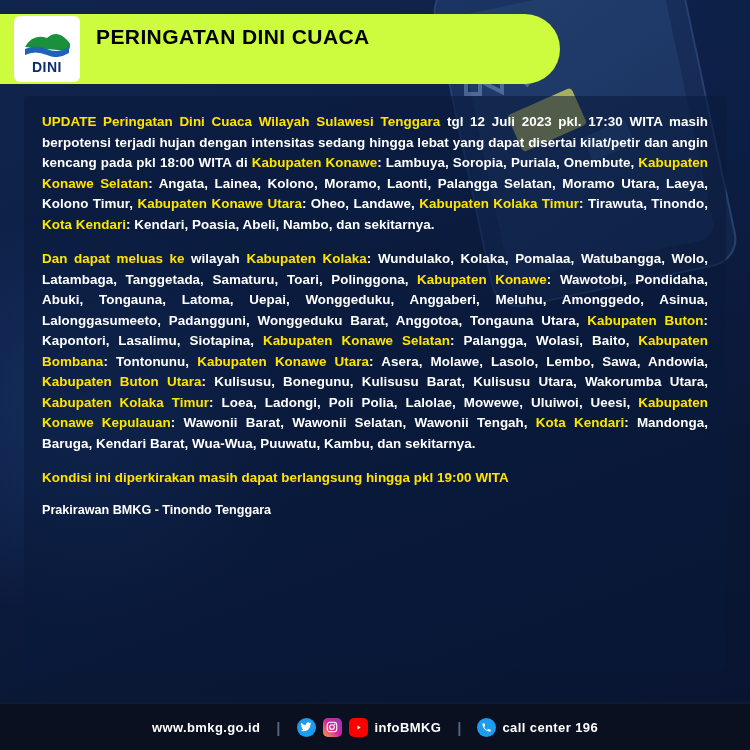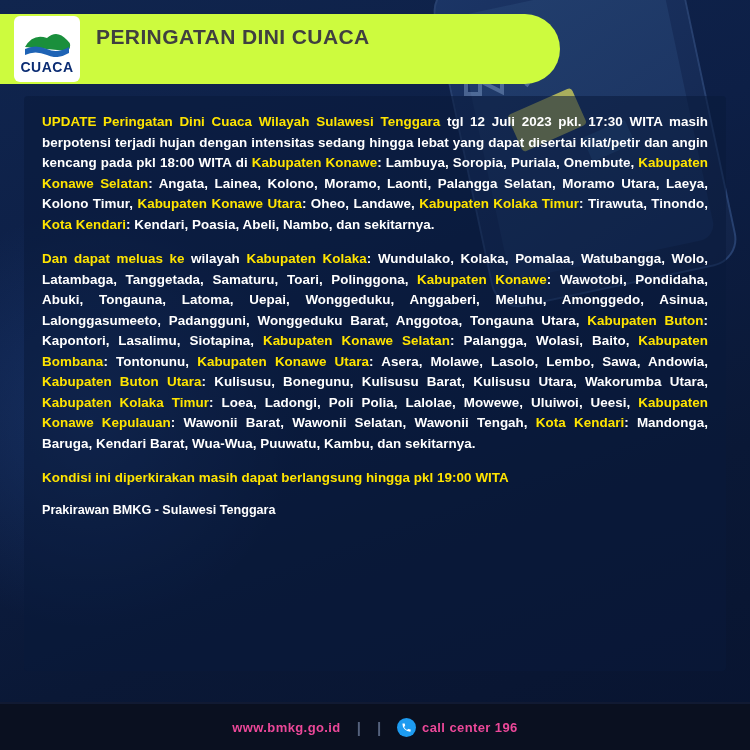--- a/index.html
+++ b/index.html
@@ -88,21 +88,21 @@
   }
   .title-banner {
     position: absolute;
     left: 0; top: 14px;
     width: 560px; height: 70px;
     background: #cdfb3e;
     border-radius: 0 40px 40px 0;
     padding: 10px 0 0 96px;
   }
   .title-line1, .title-line2 {
-    color: #404040;
+    color: #000000;
     font-weight: bold;
     font-size: 21px;
     letter-spacing: .4px;
     line-height: 26px;
     text-transform: uppercase;
   }
 
   
   .panel {
     position: absolute;
@@ -140,21 +140,21 @@
     align-items: center;
     justify-content: center;
     gap: 16px;
   }
   .footer-sep {
     color: #55627d;
     font-size: 15px;
     font-weight: bold;
   }
   .footer-text {
-    color: #ec4899;
+    color: #ffffff;
     font-size: 13px;
     font-weight: bold;
     letter-spacing: .4px;
   }
   .social {
     display: flex; align-items: center; gap: 7px;
   }
   .si {
     width: 19px; height: 19px;
     border-radius: 50%;
@@ -193,35 +193,55 @@
 
   <div class="header">
     <div class="title-banner">
       <div class="title-line1">PERINGATAN DINI CUACA</div>
     </div>
     <div class="logo">
       <svg class="logo-mark" viewBox="0 0 52 30">
         <path d="M4 20 q8 -14 22 -9 q10 -9 20 2 q6 5 1 11 z" fill="#1a8f3c"></path>
         <path d="M4 22 q10 -5 22 0 q10 5 22 -2 l0 6 q-12 7 -22 2 q-12 -5 -22 0 z" fill="#1e63b5"></path>
       </svg>
-      <div class="logo-text">CUACA</div>
+      <div class="logo-text">DINI</div>
     </div>
   </div>
 
   <div class="panel">
     <p class="para"><span class="hl">UPDATE Peringatan Dini Cuaca Wilayah Sulawesi Tenggara</span><span> tgl 12 Juli 2023 pkl. 17:30 WITA masih berpotensi terjadi hujan dengan intensitas sedang hingga lebat yang dapat disertai kilat/petir dan angin kencang pada pkl 18:00 WITA di </span><span class="hl">Kabupaten Konawe</span><span>: Lambuya, Soropia, Puriala, Onembute, </span><span class="hl">Kabupaten Konawe Selatan</span><span>: Angata, Lainea, Kolono, Moramo, Laonti, Palangga Selatan, Moramo Utara, Laeya, Kolono Timur, </span><span class="hl">Kabupaten Konawe Utara</span><span>: Oheo, Landawe, </span><span class="hl">Kabupaten Kolaka Timur</span><span>: Tirawuta, Tinondo, </span><span class="hl">Kota Kendari</span><span>: Kendari, Poasia, Abeli, Nambo, dan sekitarnya.</span></p>
     <p class="para"><span class="hl">Dan dapat meluas ke</span><span> wilayah </span><span class="hl">Kabupaten Kolaka</span><span>: Wundulako, Kolaka, Pomalaa, Watubangga, Wolo, Latambaga, Tanggetada, Samaturu, Toari, Polinggona, </span><span class="hl">Kabupaten Konawe</span><span>: Wawotobi, Pondidaha, Abuki, Tongauna, Latoma, Uepai, Wonggeduku, Anggaberi, Meluhu, Amonggedo, Asinua, Lalonggasumeeto, Padangguni, Wonggeduku Barat, Anggotoa, Tongauna Utara, </span><span class="hl">Kabupaten Buton</span><span>: Kapontori, Lasalimu, Siotapina, </span><span class="hl">Kabupaten Konawe Selatan</span><span>: Palangga, Wolasi, Baito, </span><span class="hl">Kabupaten Bombana</span><span>: Tontonunu, </span><span class="hl">Kabupaten Konawe Utara</span><span>: Asera, Molawe, Lasolo, Lembo, Sawa, Andowia, </span><span class="hl">Kabupaten Buton Utara</span><span>: Kulisusu, Bonegunu, Kulisusu Barat, Kulisusu Utara, Wakorumba Utara, </span><span class="hl">Kabupaten Kolaka Timur</span><span>: Loea, Ladongi, Poli Polia, Lalolae, Mowewe, Uluiwoi, Ueesi, </span><span class="hl">Kabupaten Konawe Kepulauan</span><span>: Wawonii Barat, Wawonii Selatan, Wawonii Tengah, </span><span class="hl">Kota Kendari</span><span>: Mandonga, Baruga, Kendari Barat, Wua-Wua, Puuwatu, Kambu, dan sekitarnya.</span></p>
     <p class="para para-note"><span class="hl">Kondisi ini diperkirakan masih dapat berlangsung hingga pkl 19:00 WITA</span></p>
-    <div class="signature">Prakirawan BMKG - Sulawesi Tenggara</div>
+    <div class="signature">Prakirawan BMKG - Tinondo Tenggara</div>
   </div>
 
   <div class="footer-divider-top"></div>
   <div class="footer">
     <span class="footer-text">www.bmkg.go.id</span>
     <span class="footer-sep">|</span>
+    <span class="social">
+      <span class="si si-tw">
+        <svg width="12" height="12" viewBox="0 0 24 24">
+            <path fill="#fff" d="M23 4.9a9 9 0 0 1-2.6.7 4.5 4.5 0 0 0 2-2.5 9 9 0 0 1-2.9 1.1 4.5 4.5 0 0 0-7.7 4.1A12.8 12.8 0 0 1 2.5 3.6a4.5 4.5 0 0 0 1.4 6 4.4 4.4 0 0 1-2-.6 4.5 4.5 0 0 0 3.6 4.4 4.5 4.5 0 0 1-2 .1 4.5 4.5 0 0 0 4.2 3.1A9 9 0 0 1 1 18.5a12.7 12.7 0 0 0 6.9 2c8.3 0 12.9-6.9 12.9-12.9v-.6A9.2 9.2 0 0 0 23 4.9z"></path>
+          </svg>
+      </span>
+      <span class="si si-ig">
+        <svg width="12" height="12" viewBox="0 0 24 24">
+            <rect x="2.5" y="2.5" width="19" height="19" rx="5.5" fill="none" stroke="#fff" stroke-width="2.2"></rect>
+            <circle cx="12" cy="12" r="4.6" fill="none" stroke="#fff" stroke-width="2.2"></circle>
+            <circle cx="17.6" cy="6.5" r="1.4" fill="#fff"></circle>
+          </svg>
+      </span>
+      <span class="si si-yt">
+        <svg width="13" height="13" viewBox="0 0 24 24">
+            <path fill="#fff" d="M10 8.5l6 3.5-6 3.5z"></path>
+          </svg>
+      </span>
+      <span class="footer-text">infoBMKG</span>
+    </span>
     <span class="footer-sep">|</span>
     <span class="footer-call">
       <span class="si si-ph">
         <svg width="11" height="11" viewBox="0 0 24 24">
             <path fill="#fff" d="M6.6 10.8a15 15 0 0 0 6.6 6.6l2.2-2.2a1 1 0 0 1 1-.2 11 11 0 0 0 3.5.6 1 1 0 0 1 1 1V20a1 1 0 0 1-1 1A17 17 0 0 1 3 4a1 1 0 0 1 1-1h3.4a1 1 0 0 1 1 1 11 11 0 0 0 .6 3.5 1 1 0 0 1-.3 1z"></path>
           </svg>
       </span>
       <span class="footer-text">call center 196</span>
     </span>
   </div>

